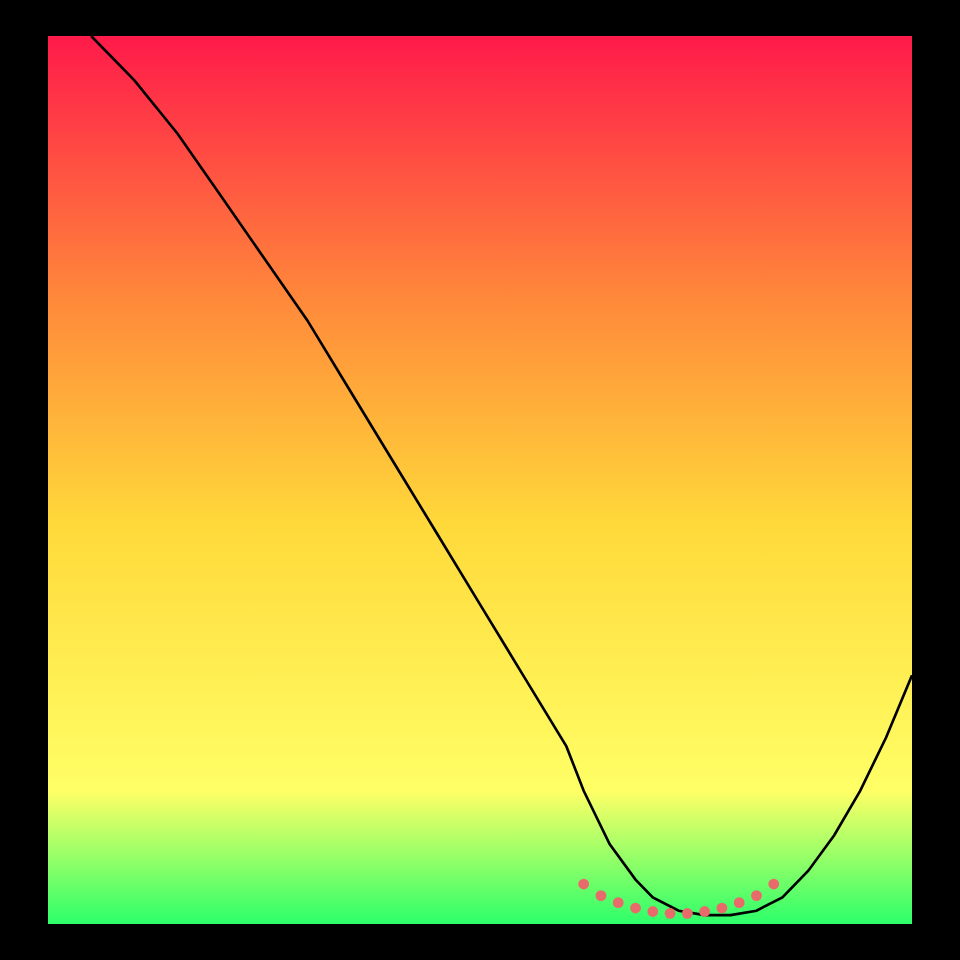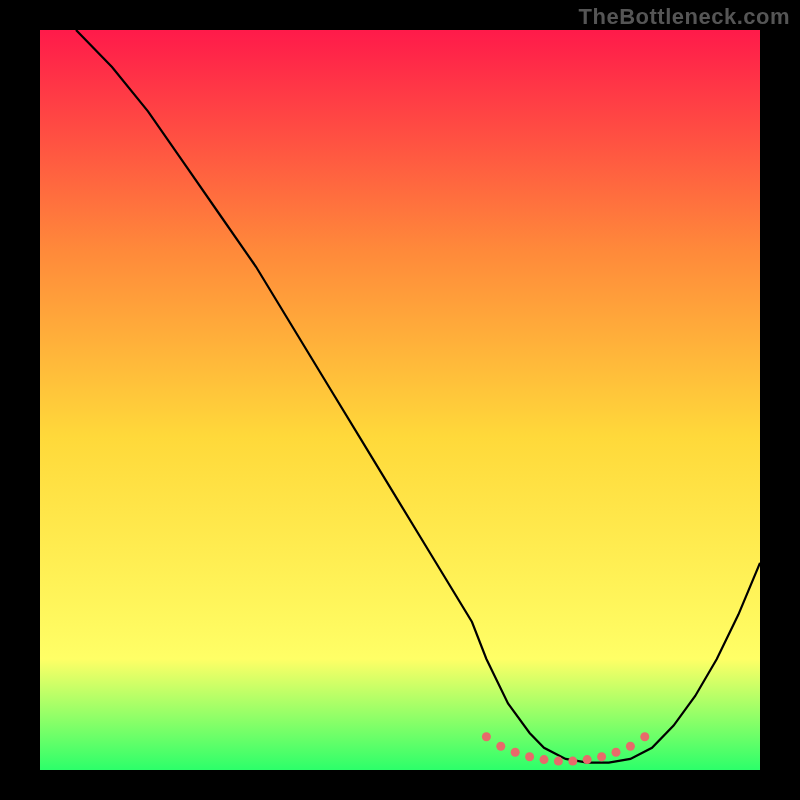--- a/index.html
+++ b/index.html
@@ -35,21 +35,20 @@
     height: 740px;
   }
   svg {
     display: block;
   }
 </style>
 </head>
 <body>
 
 <div class="outer">
-  <div class="watermark">TheBottleneck.com</div>
 
   <div class="plot-wrap">
     <svg id="chart-svg" width="720" height="740" viewBox="0 0 720 740">
       <defs>
         <linearGradient id="bg-grad" x1="0" y1="0" x2="0" y2="1">
           <stop id="g0" offset="0%" stop-color="#ff1a4a"></stop>
           <stop id="g1" offset="30%" stop-color="#ff8a3a"></stop>
           <stop id="g2" offset="55%" stop-color="#ffd93a"></stop>
           <stop id="g3" offset="85%" stop-color="#ffff66"></stop>
           <stop id="g4" offset="100%" stop-color="#2cff6a"></stop>

